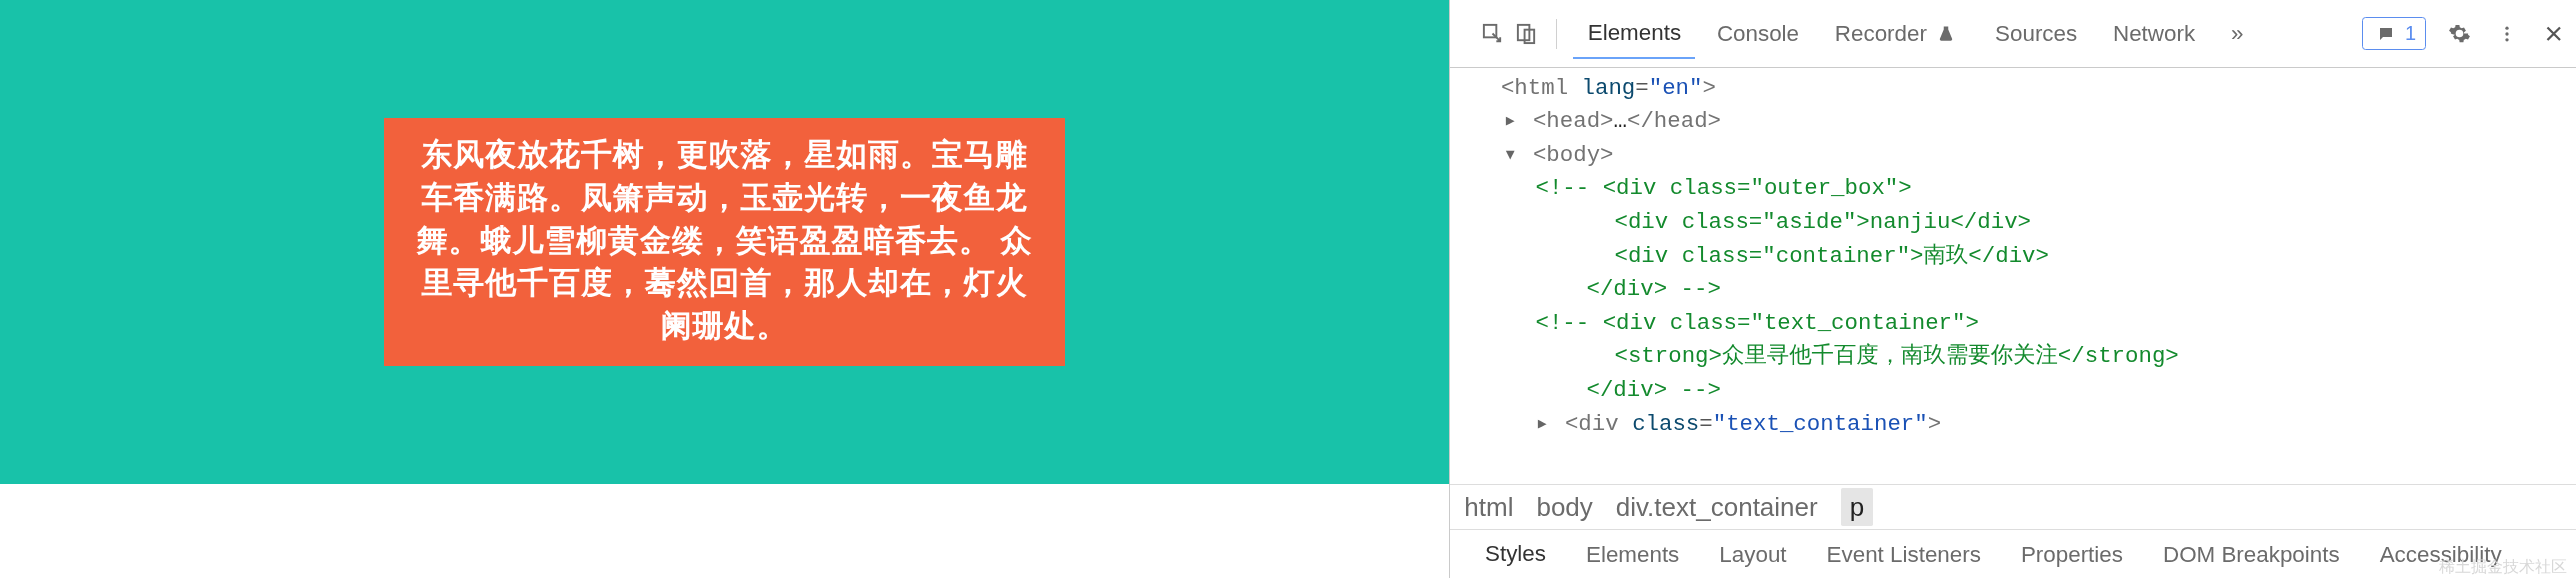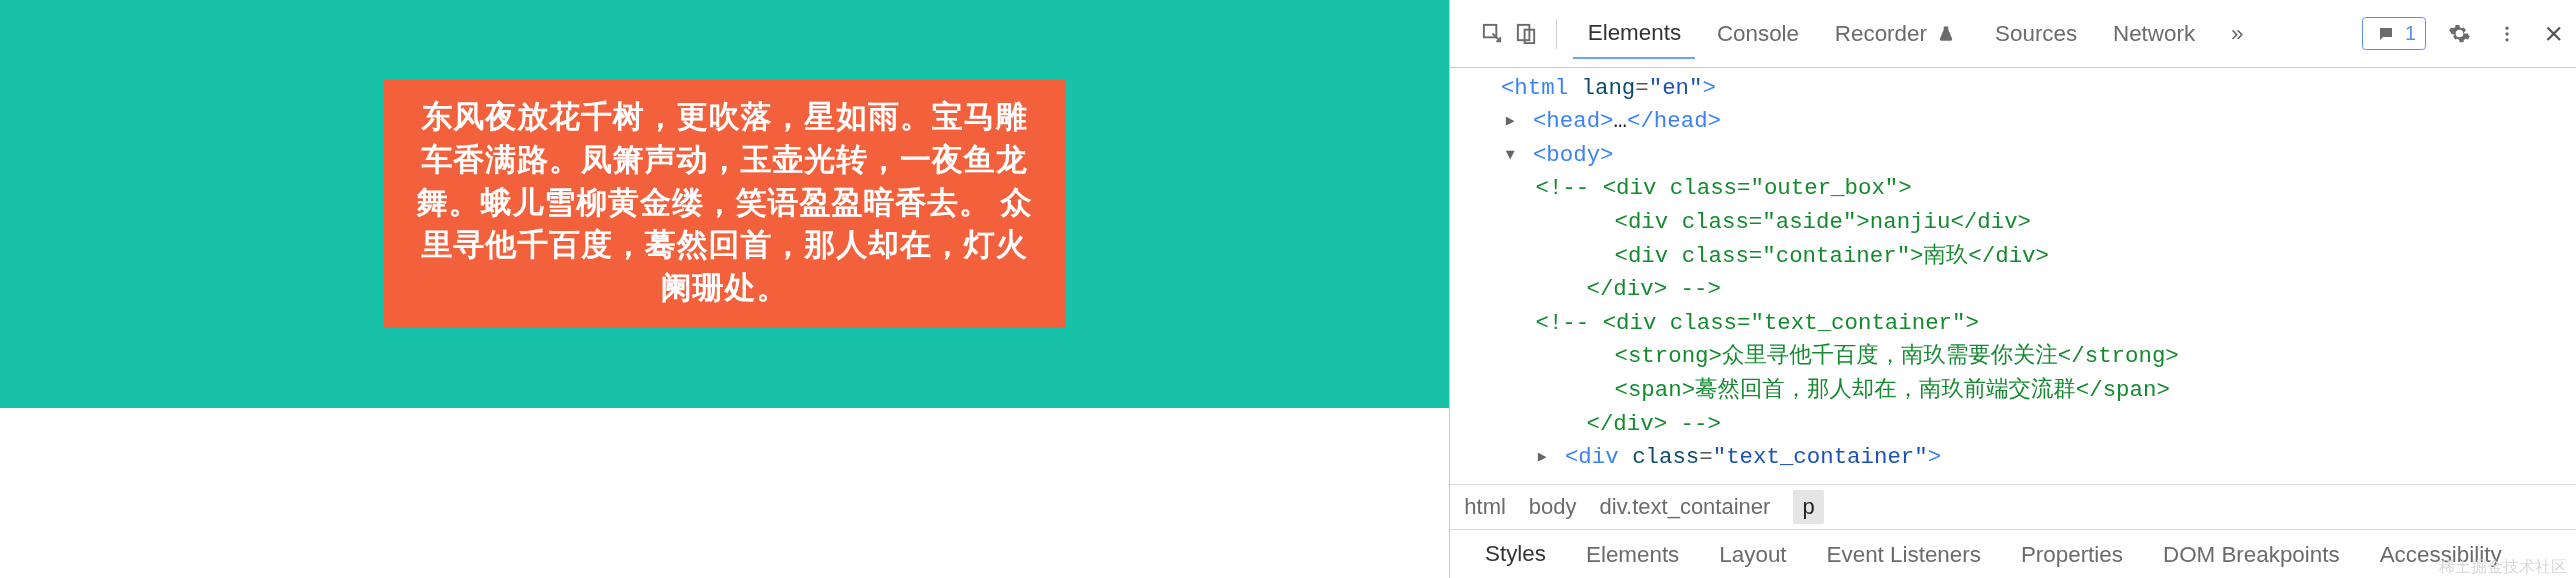--- a/index.html
+++ b/index.html
@@ -8,21 +8,21 @@
     font-size: 10.7px;
     display: flex;
     width: 2576px;
     height: 579px;
     background: #fff;
     overflow: hidden;
   }
   
   .render-panel {
     width: 1449px;
-    height: 408px;
+    height: 484px;
     background: #18c2a9;
     display: flex;
     align-items: center;
     justify-content: center;
     position: relative;
   }
   .orange-box {
     width: 681px;
     background: #f2613c;
     color: #fff;
@@ -101,38 +101,38 @@
     flex: 1;
     overflow: hidden;
     font-family: Menlo, Consolas, "Courier New", monospace;
     font-size: 22.4px;
     line-height: 1.5;
     padding: 3.6px 0 0 21.5px;
     color: #222;
     white-space: nowrap;
   }
   .dom-line { padding-left: 0; }
-  .tok-tag { color: #3b82f6; }
+  .tok-tag { color: #737373; }
   .tok-attr { color: #0c4a6e; }
   .tok-val { color: #1a51b5; }
   .tok-text { color: #222; }
   .tok-comment { color: #138a2d; }
   .tok-punct { color: #555; }
   .tri { display:inline-block; width:16px; color:#666; }
   .indent1 { padding-left: 32px; }
   .indent2 { padding-left: 64px; }
   .indent3 { padding-left: 143px; }
   
   .bc-bar {
     height: 45px;
     border-top: 0.9px solid #ddd;
     display: flex;
     align-items: center;
     padding-left: 14.3px;
-    font-size: 22px;
+    font-size: 26px;
     gap: 23px;
     color: #6b6b6b;
   }
   .bc-bar .crumb { cursor: default; }
   .bc-bar .crumb.sel { background:#e5e5e5; padding:3.6px 9px; border-radius:1.8px; color:#222; }
   
   .styles-bar {
     height: 50px;
     border-top: 0.9px solid #ddd;
     display: flex;
@@ -259,23 +259,20 @@
     <div class="dom-line" style="padding-left:115px">
       <span class="tok-comment"><span>&lt;/div&gt;</span><span> --&gt;</span></span>
     </div>
 
     <div class="dom-line indent2">
       <span class="tok-comment"><span>&lt;!-- </span><span>&lt;div class="text_container"&gt;</span></span>
     </div>
     <div class="dom-line indent3">
       <span class="tok-comment">&lt;strong&gt;众里寻他千百度，南玖需要你关注&lt;/strong&gt;</span>
     </div>
-    <div class="dom-line indent3">
-      <span class="tok-comment">&lt;span&gt;蓦然回首，那人却在，南玖前端交流群&lt;/span&gt;</span>
-    </div>
     <div class="dom-line" style="padding-left:115px">
       <span class="tok-comment"><span>&lt;/div&gt;</span><span> --&gt;</span></span>
     </div>
 
     <div class="dom-line indent2">
       <span class="tri">▸</span>
       <span class="tok-tag">&lt;div </span><span class="tok-attr">class</span><span class="tok-punct">=</span><span class="tok-val">"text_container"</span><span class="tok-tag">&gt;</span>
     </div>
   </div>
 

